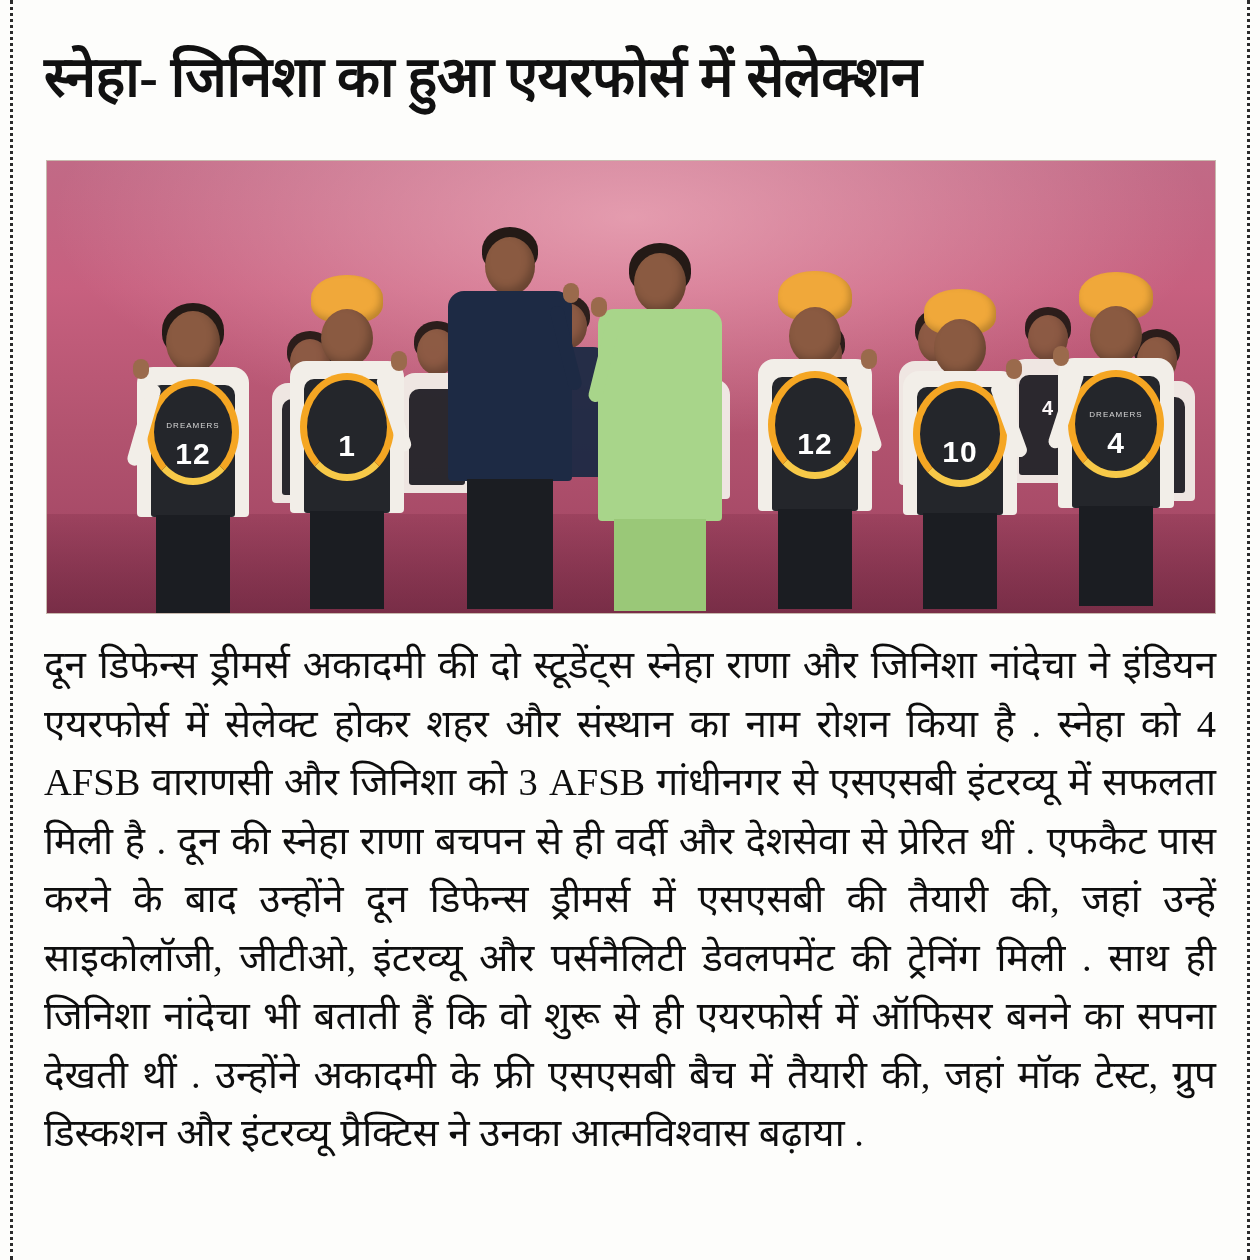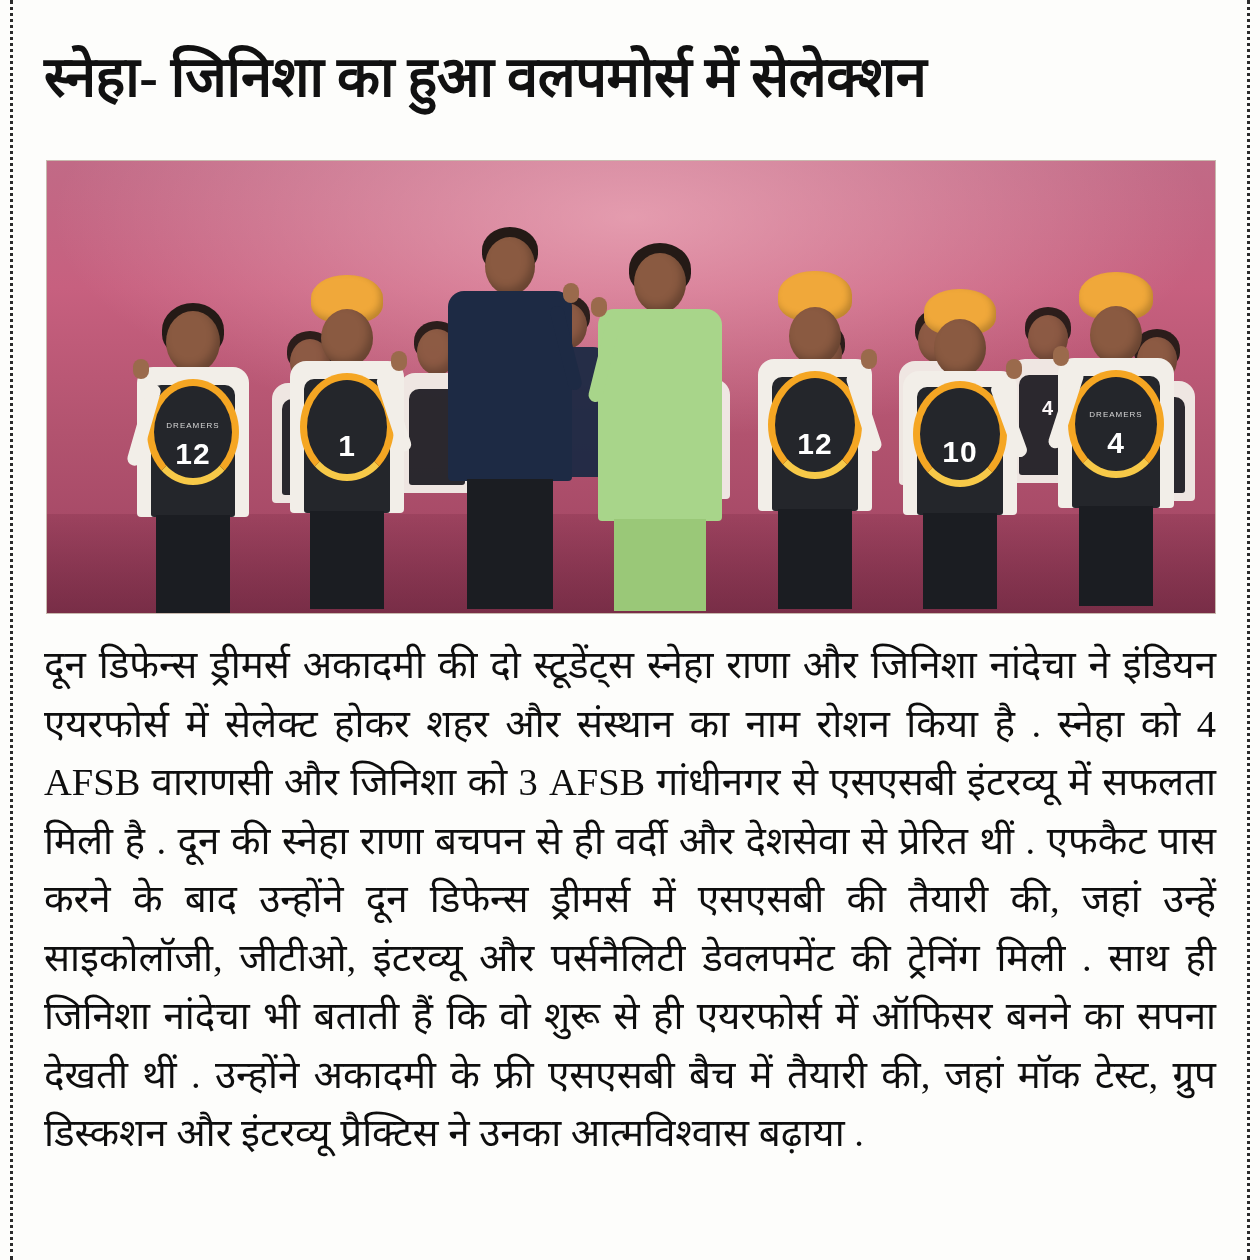--- a/index.html
+++ b/index.html
@@ -168,21 +168,21 @@
   }
 </style>
 </head>
 <body>
 
 <div id="page">
 
   <div class="cut-line left"></div>
   <div class="cut-line right"></div>
 
-  <div class="headline">स्नेहा- जिनिशा का हुआ वलपमोर्स में सेलेक्शन</div>
+  <div class="headline">स्नेहा- जिनिशा का हुआ एयरफोर्स में सेलेक्शन</div>
 
   <div class="photo">
     <div class="backdrop-glow"></div>
     <div class="floor"></div>
 
     <div class="person back" style="left:218px;width:90px;height:300px;">
       <div class="hair" style="top:18px;width:46px;height:40px;"></div>
       <div class="head" style="top:26px;width:40px;height:46px;"></div>
       <div class="body" style="top:70px;width:76px;height:120px;"></div>
       <div class="vest" style="top:86px;width:56px;height:96px;"></div>

